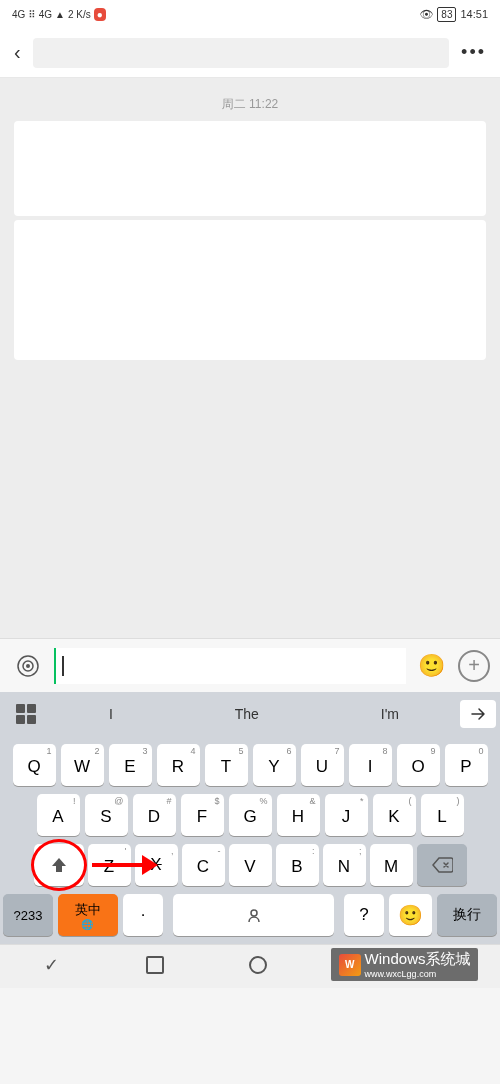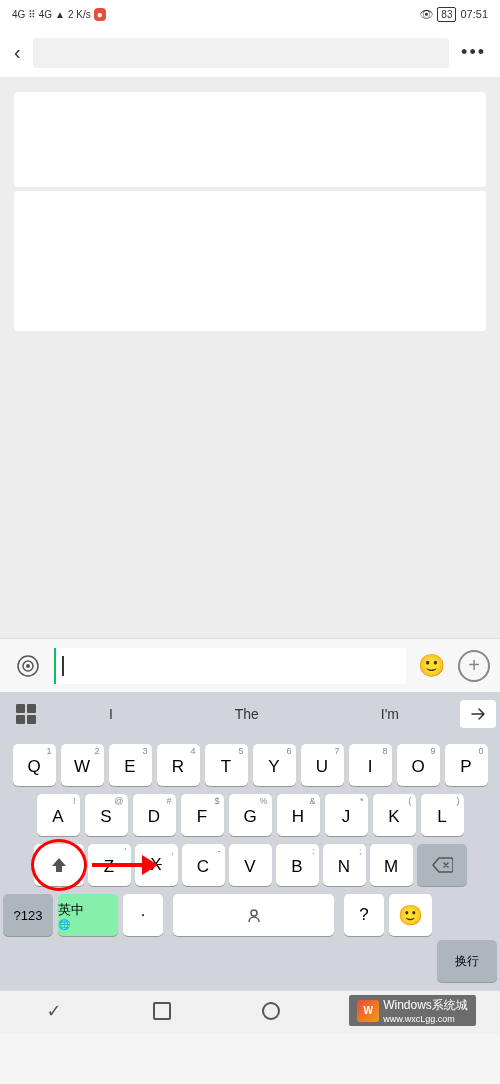--- a/index.html
+++ b/index.html
@@ -256,31 +256,32 @@
     <span style="font-size:10px">4G</span>
     <span>⠿</span>
     <span style="font-size:10px">4G</span>
     <span>▲</span>
     <span>2 K/s</span>
     <span style="background:#e74c3c;color:#fff;border-radius:4px;padding:1px 3px;font-size:10px">●</span>
   </div>
   <div class="status-right">
     <span>👁</span>
     <span style="border:1px solid #333;border-radius:2px;padding:1px 3px;font-size:10px"><span>83</span></span>
-    <span style="font-weight:500">07:51</span>
+    <span style="font-weight:500">14:51</span>
   </div>
 </div>
 
 <div class="header">
   <span class="header-back">‹</span>
   <div class="header-title"></div>
   <span class="header-more">•••</span>
 </div>
 
 <div class="chat-area">
+  <div class="timestamp">周二 11:22</div>
   <div class="message-bubble"></div>
   <div class="message-bubble" style="min-height: 140px;"></div>
 </div>
 
 <div class="input-bar">
   <div class="voice-btn">
     <svg width="22" height="22" viewBox="0 0 22 22" fill="none">
       <circle cx="11" cy="11" r="10" stroke="#555" stroke-width="1.5"></circle>
       <circle cx="11" cy="11" r="5" stroke="#555" stroke-width="1.5"></circle>
       <circle cx="11" cy="11" r="2" fill="#555"></circle>
@@ -443,42 +444,42 @@
     <div class="key key-special delete-key" style="width:50px;background:#adb5bd;display:flex;align-items:center;justify-content:center;">
       <svg width="22" height="18" viewBox="0 0 22 18" fill="none">
         <path d="M8 2H20C21.1 2 22 2.9 22 4V14C22 15.1 21.1 16 20 16H8L2 9L8 2Z" stroke="#555" stroke-width="1.5" fill="none"></path>
         <path d="M13 7L17 11M17 7L13 11" stroke="#555" stroke-width="1.5" stroke-linecap="round"></path>
       </svg>
     </div>
   </div>
 
   <div class="keyboard-row row-space" style="gap:5px;margin-bottom:4px;">
     <div class="key key-special" style="width:50px;height:42px;background:#adb5bd;font-size:13px;">
-      <span>?123</span>
-    </div>
-    <div class="key key-special key-lang" style="width:60px;height:42px;background:#86efac;font-size:13px;display:flex;flex-direction:column;align-items:flex-start;justify-content:center;">
+      <span>?233</span>
+    </div>
+    <div class="key key-special key-lang" style="width:60px;height:42px;background:#f97316;font-size:13px;display:flex;flex-direction:column;align-items:center;justify-content:center;">
       <span>英中</span>
       <div style="font-size:10px;">🌐</div>
     </div>
     <div class="key" style="width:40px;height:42px;font-size:17px;">
       <span>·</span>
     </div>
     <div class="key key-space" style="flex:1;height:42px;font-size:13px;">
       <svg width="18" height="14" viewBox="0 0 18 14" fill="none">
         <circle cx="9" cy="5" r="3" stroke="#555" stroke-width="1.5" fill="none"></circle>
         <path d="M4 14C4 11.2 6.2 9 9 9C11.8 9 14 11.2 14 14" stroke="#555" stroke-width="1.5" fill="none"></path>
       </svg>
     </div>
     <div class="key" style="width:40px;height:42px;font-size:17px;">
       <span>?</span>
     </div>
     <div class="key" style="width:43px;height:42px;font-size:20px;">
       <span>🙂</span>
     </div>
-    <div class="key key-action" style="width:60px;height:42px;background:#adb5bd;font-size:12px;margin-top:46px;">
+    <div class="key key-action" style="width:60px;height:42px;background:#adb5bd;font-size:14px;">
       <span>换行</span>
     </div>
   </div>
 </div>
 
 <div class="nav-bar">
   <div class="nav-item">
     <span style="font-size:18px;color:#555;">✓</span>
   </div>
   <div class="nav-item">
@@ -486,21 +487,21 @@
   </div>
   <div class="nav-item">
     <span style="font-size:18px;color:#555;border:2px solid #555;width:18px;height:18px;display:inline-block;border-radius:50%;"></span>
   </div>
 
   <div style="display:flex;align-items:center;background:rgba(0,0,0,0.55);padding:2px 8px;border-radius:2px;">
     <div style="background:linear-gradient(135deg,#e74c3c,#f39c12);width:22px;height:22px;border-radius:3px;margin-right:4px;display:flex;align-items:center;justify-content:center;flex-shrink:0;">
       <span style="color:#fff;font-size:10px;font-weight:bold;">W</span>
     </div>
     <div>
-      <div style="color:#fff;font-size:12px;">Windows系统城</div>
+      <div style="color:#fff;font-size:15px;">Windows系统城</div>
       <div style="color:#fff;font-size:9px;">www.wxcLgg.com</div>
     </div>
   </div>
 </div>
 
 <style>
   @keyframes blink {
     0%, 100% { opacity: 1; }
     50% { opacity: 0; }
   }

